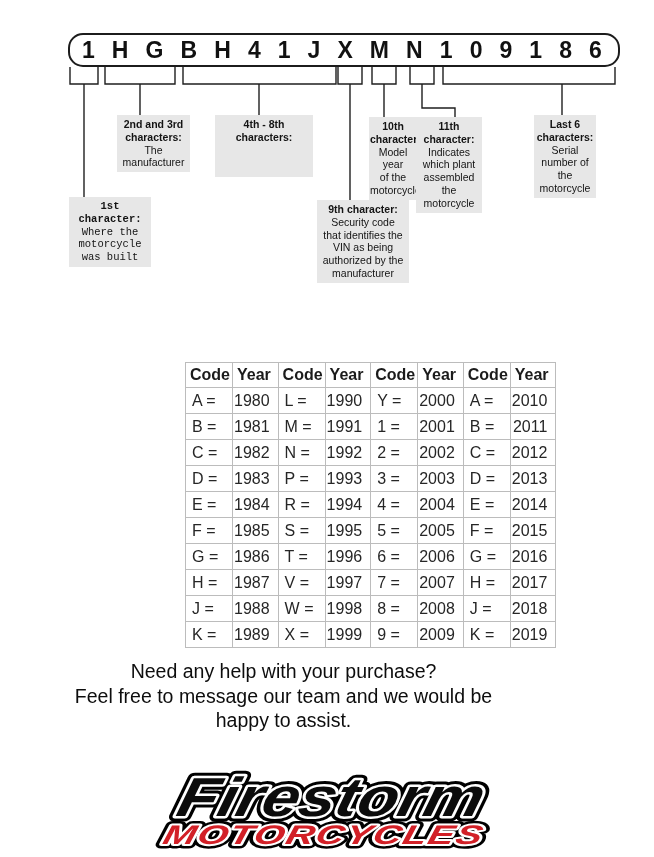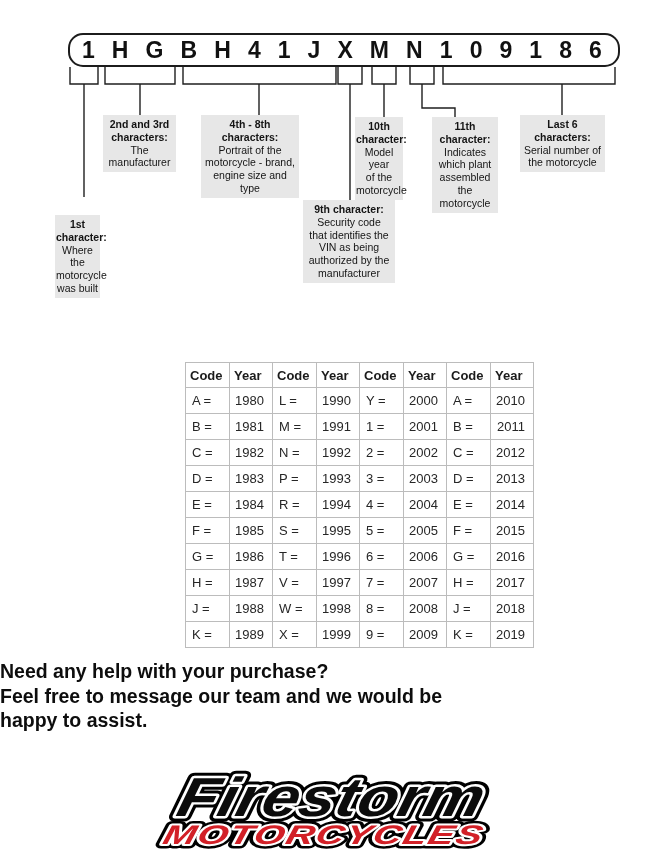--- a/index.html
+++ b/index.html
@@ -14,47 +14,47 @@
     display:flex; align-items:center; justify-content:space-between;
     padding:0 16px 0 12px; font-weight:bold; font-size:23px; color:#111;
   }
   .vin-char { flex:0 0 auto; }
   
   svg.connectors { position:absolute; left:0; top:0; }
   
   .callout {
     position:absolute; background:#e7e7e7; text-align:center;
     font-size:10.5px; line-height:12.8px; color:#141414;
-    padding:3px 1px; box-sizing:border-box;
+    padding:3px 1px; box-sizing:border-box;margin-left:14px;
   }
   .co-head { font-weight:bold; }
   
   .source {
     position:absolute; left:55px; top:297px; font-size:11.5px;
     color:#141414; white-space:pre;
   }
   
   table.years {
     position:absolute; left:185px; top:362px; border-collapse:collapse;
-    font-size:13px; color:#262626; table-layout:fixed;
+    font-size:16px; color:#262626; table-layout:fixed;
   }
   .years th, .years td { border:1px solid #bcbcbc; overflow:hidden; }
   .years th {
     font-weight:bold; text-align:left; height:24px; padding:0 2px 0 4px;
     color:#1b1b1b;
   }
   .years td { height:23px; }
   .years td.code { text-align:left; padding-left:6px; }
   .years td.year { text-align:right; padding-right:8px; }
   .years .w-code { width:36px; }
   .years .w-year { width:33px; }
   
   .help {
-    position:absolute; left:0; top:659px; width:567px; 
-    font-weight:bold; font-size:19.5px; line-height:24.5px; color:#0d0d0d;
+    position:absolute; left:0; top:659px; width:567px; text-align:center;
+    font-weight:normal; font-size:19.5px; line-height:24.5px; color:#0d0d0d;
   }
   
   svg.logo { position:absolute; left:140px; top:762px; }
   .lg-top  { font-size:55px; font-style:italic; font-weight:bold; }
   .lg-bot  { font-size:27px; font-style:italic; font-weight:bold; letter-spacing:1px; }
 </style>
 </head>
 <body>
 
 <div class="canvas">
@@ -91,45 +91,44 @@
       <path d="M350,84 V200"></path>
       <path d="M372,67 V84 H396 V67"></path>
       <path d="M384,84 V117"></path>
       <path d="M410,67 V84 H434 V67"></path>
       <path d="M422,84 V108 H455 V117"></path>
       <path d="M443,67 V84 H615 V67"></path>
       <path d="M562,84 V115"></path>
     </g>
   </svg>
 
-  <div class="callout" style="left:55px;  top:215px; width:45px; min-height:66px;">
+  <div class="callout" style="left:55px;  top:197px; width:82px; min-height:66px;font-family:Liberation Mono, monospace;">
       <div class="co-head">1st<br>character:</div>
       <div class="co-body">Where the<br>motorcycle<br>was built</div>
     </div>
   <div class="callout" style="left:103px; top:115px; width:73px; min-height:52px;">
       <div class="co-head">2nd and 3rd<br>characters:</div>
       <div class="co-body">The<br>manufacturer</div>
     </div>
   <div class="callout" style="left:201px; top:115px; width:98px; min-height:62px;">
       <div class="co-head">4th - 8th<br>characters:</div>
-      <div class="co-body">Portrait of the<br>motorcycle - brand,<br>engine size and type</div>
     </div>
   <div class="callout" style="left:303px; top:200px; width:92px; min-height:80px;text-align:center;">
       <div class="co-head">9th character:</div>
       <div class="co-body">Security code<br>that identifies the<br>VIN as being<br>authorized by the<br>manufacturer</div>
     </div>
   <div class="callout" style="left:355px; top:117px; width:48px; min-height:66px;">
       <div class="co-head">10th<br>character:</div>
       <div class="co-body">Model year<br>of the<br>motorcycle</div>
     </div>
-  <div class="callout" style="left:432px; top:117px; width:66px; min-height:88px;">
+  <div class="callout" style="left:402px; top:117px; width:66px; min-height:88px;">
       <div class="co-head">11th<br>character:</div>
       <div class="co-body">Indicates<br>which plant<br>assembled<br>the<br>motorcycle</div>
     </div>
-  <div class="callout" style="left:520px; top:115px; width:85px; min-height:52px;">
+  <div class="callout" style="left:520px; top:115px; width:62px; min-height:52px;">
       <div class="co-head">Last 6<br>characters:</div>
       <div class="co-body">Serial number of<br>the motorcycle</div>
     </div>
 
 
   <table class="years">
     <thead>
         <tr>
           <th class="w-code">Code</th>
           <th class="w-year">Year</th>

